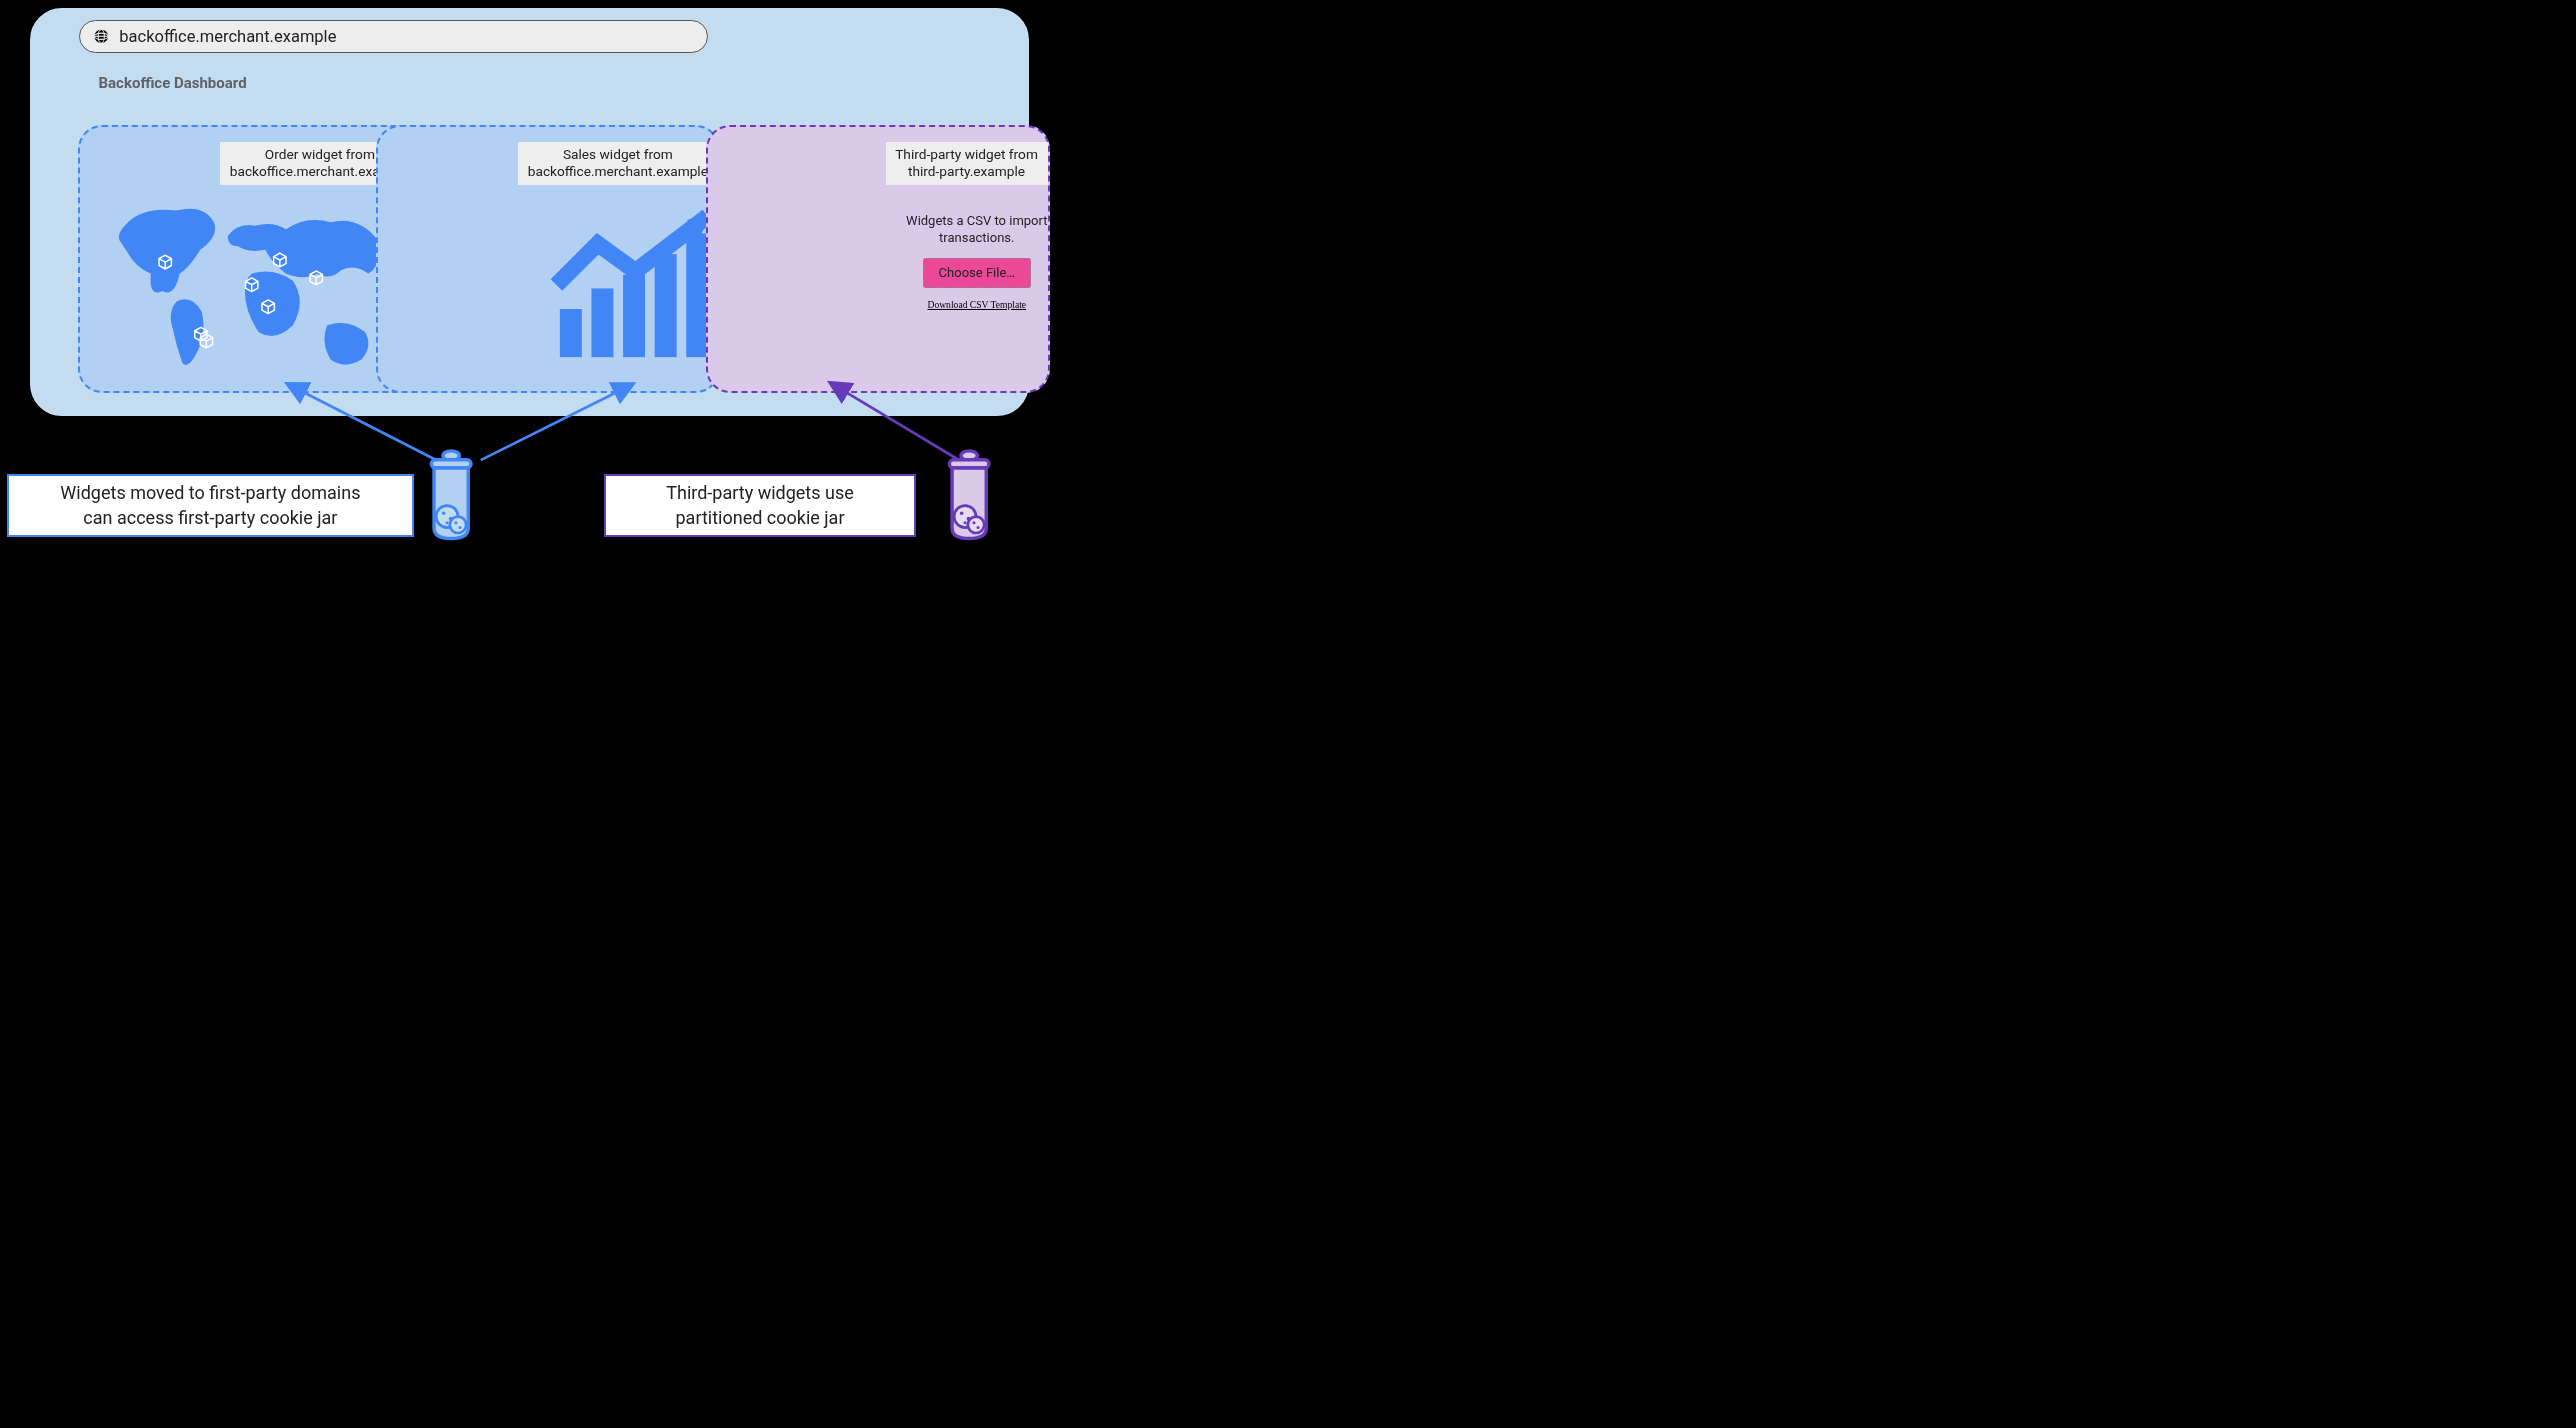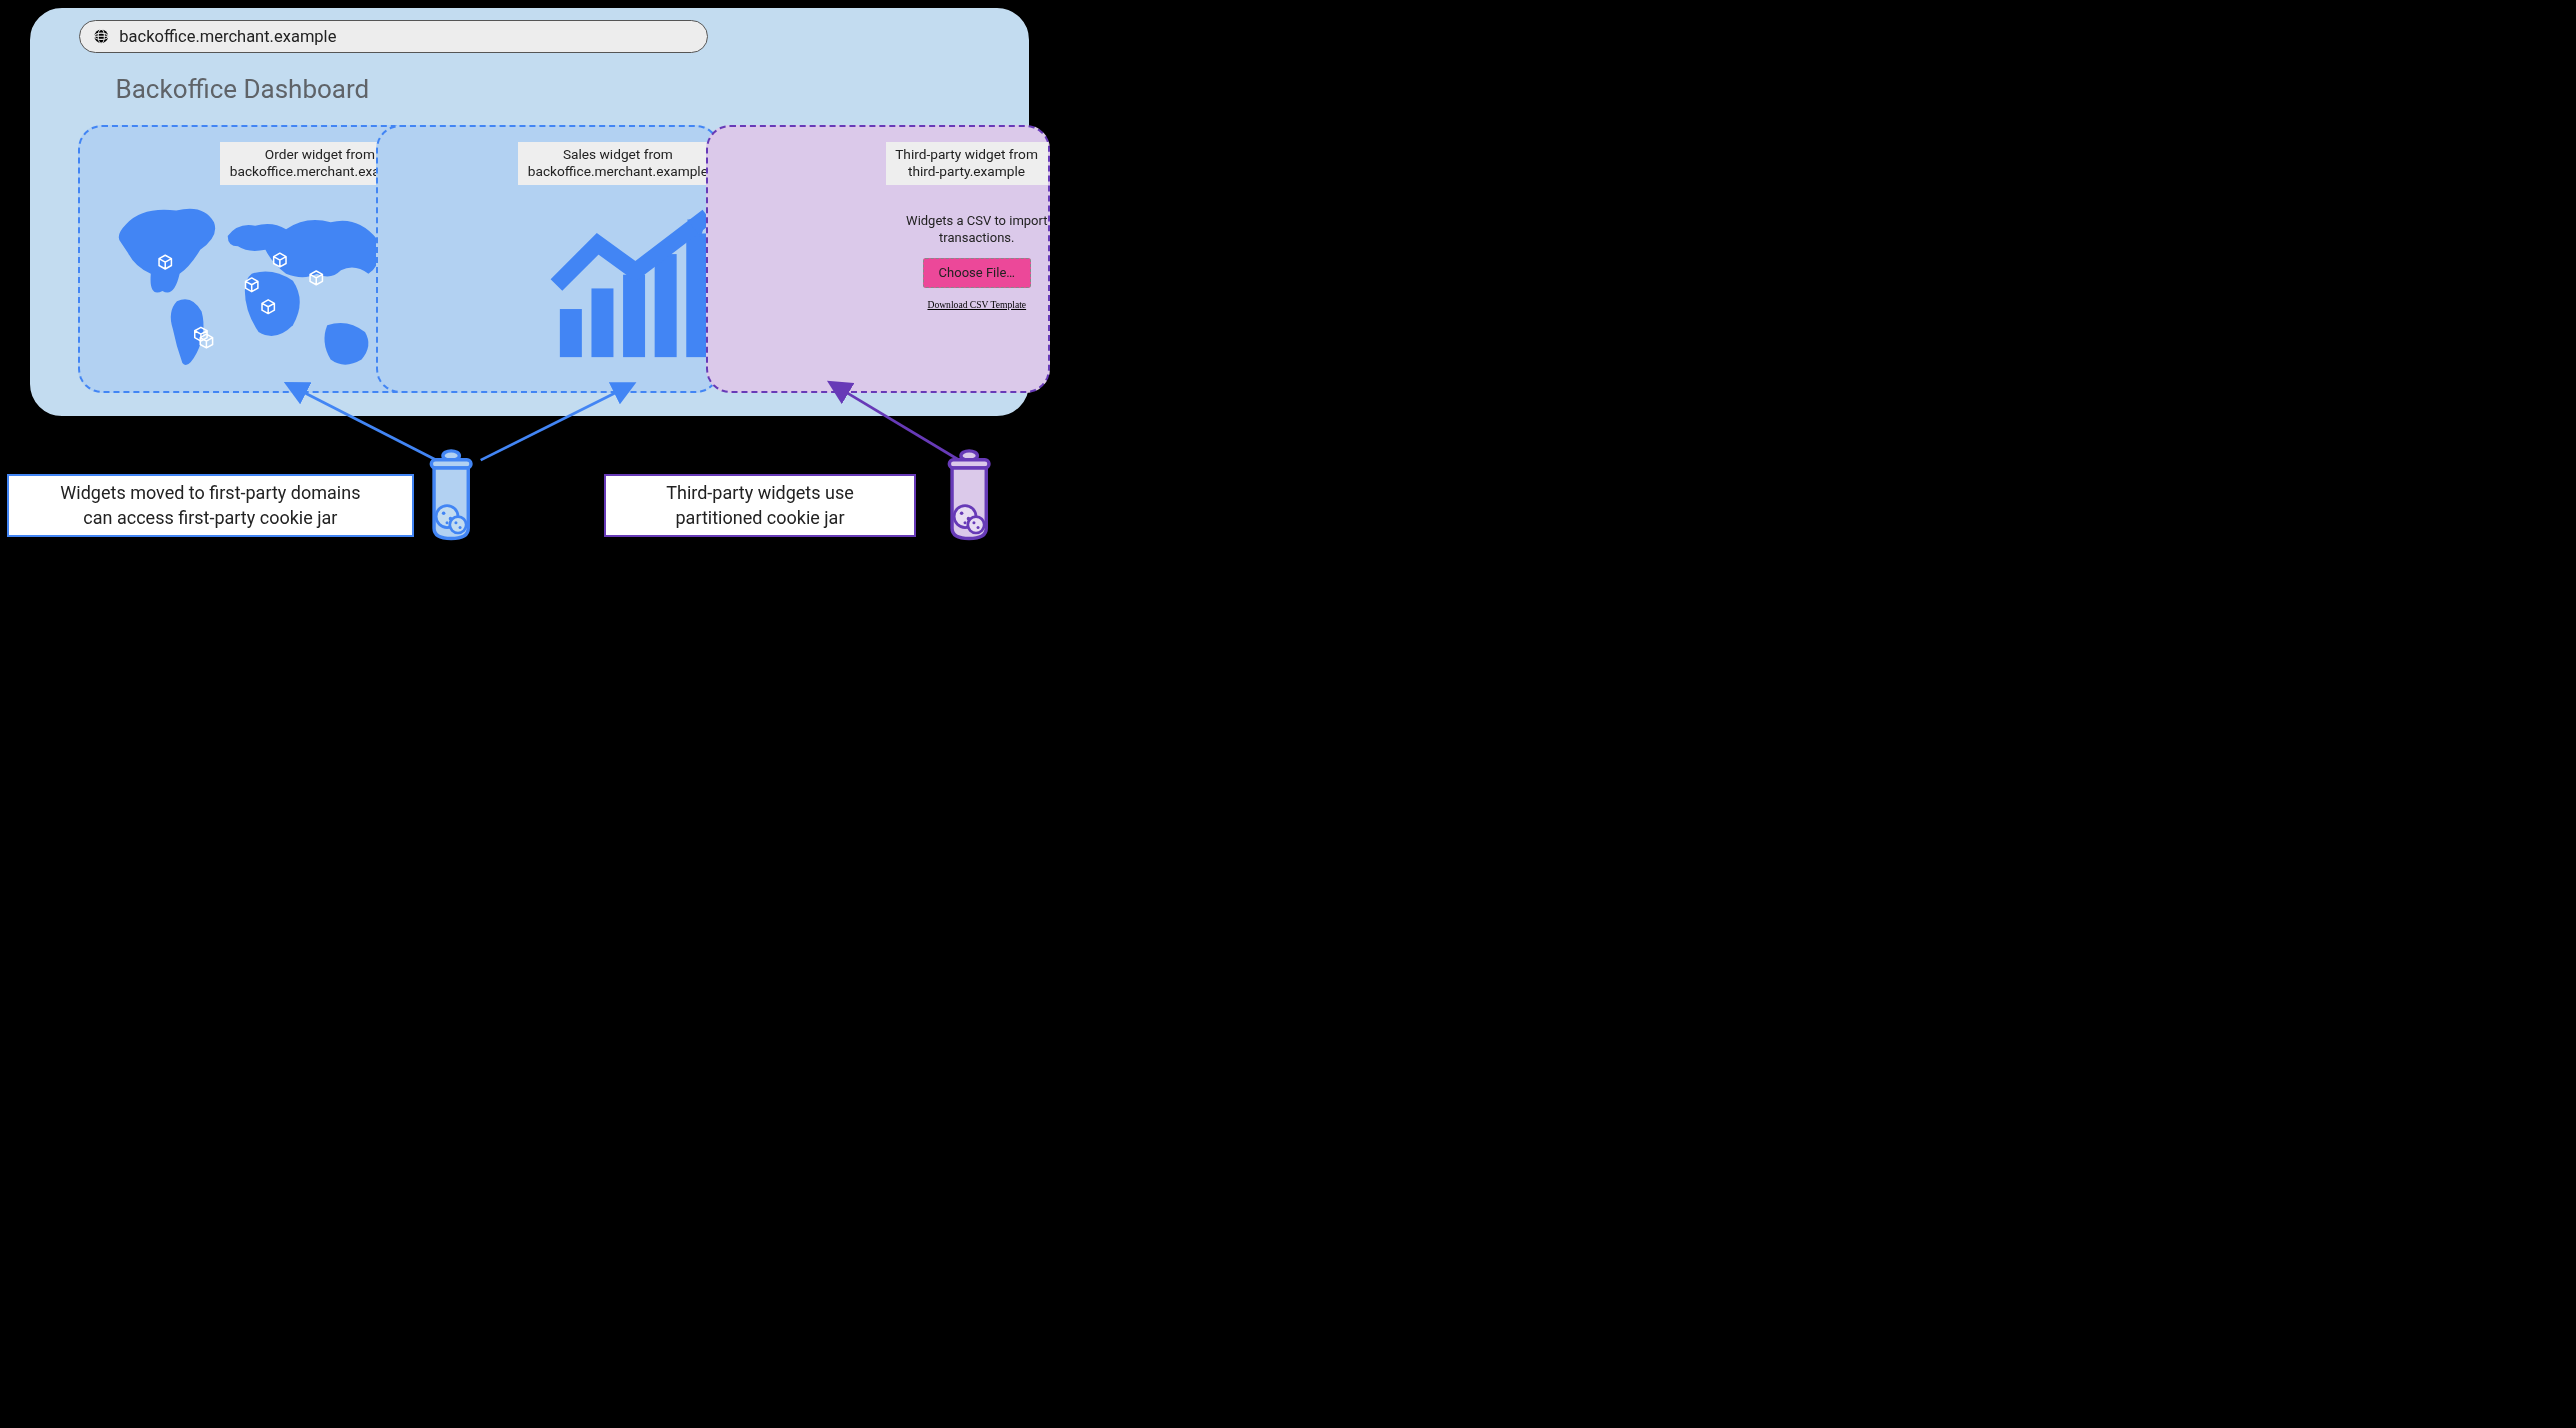--- a/index.html
+++ b/index.html
@@ -9,21 +9,21 @@
     background:#c3dcf0;border:2.1px solid #000;border-radius:34px;
   }
   .addrbar{
     position:absolute;left:49px;top:12.4px;width:629px;height:33px;
     background:#ededed;border:1.4px solid #555;border-radius:16.5px;
     display:flex;align-items:center;padding-left:13.7px;box-sizing:border-box;
     font-size:16.5px;color:#222;
   }
   .globe-svg{margin-right:9.6px;flex-shrink:0;}
   .title{
-    position:absolute;left:86px;top:66px;font-size:26px;font-weight:400;color:#5f6368;
+    position:absolute;left:69px;top:66px;font-size:15px;font-weight:700;color:#5f6368;
   }
   .widget{
     position:absolute;top:117px;width:344px;height:268px;border-radius:24px;
     border:2.1px dashed;box-sizing:border-box;
     display:flex;flex-direction:column;align-items:flex-end;
   }
   .widget.blue{border-color:#4285f4;background:#b2d1f2;}
   .widget.purple{border-color:#673ab7;background:#dbc9ea;}
   .w1{left:48px;}
   .w2{left:346px;}

